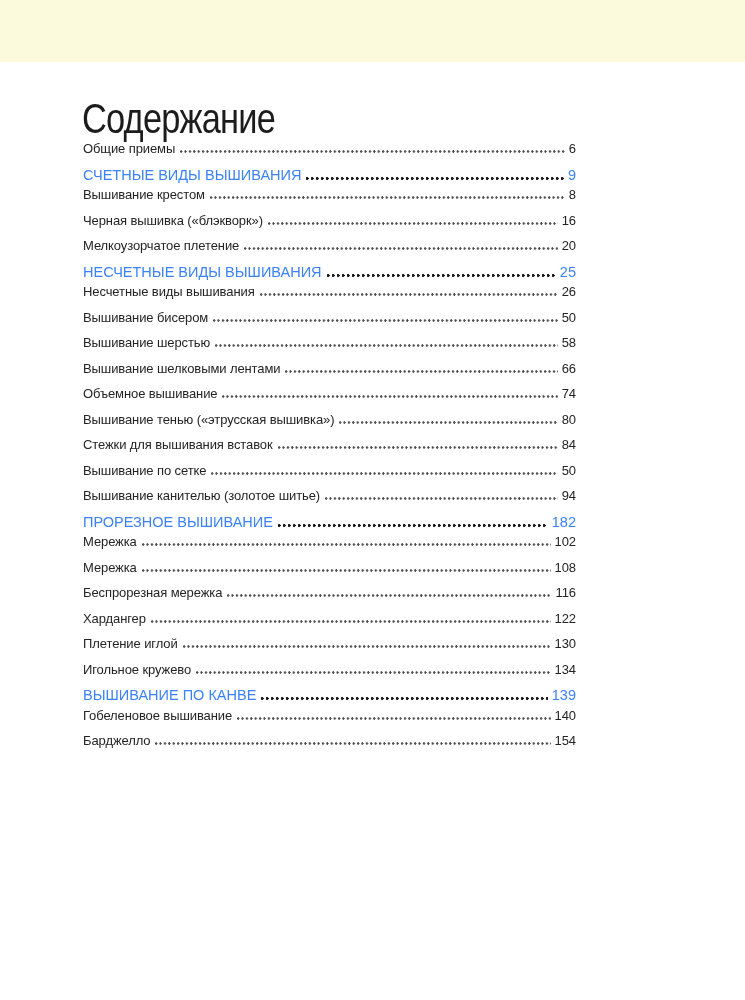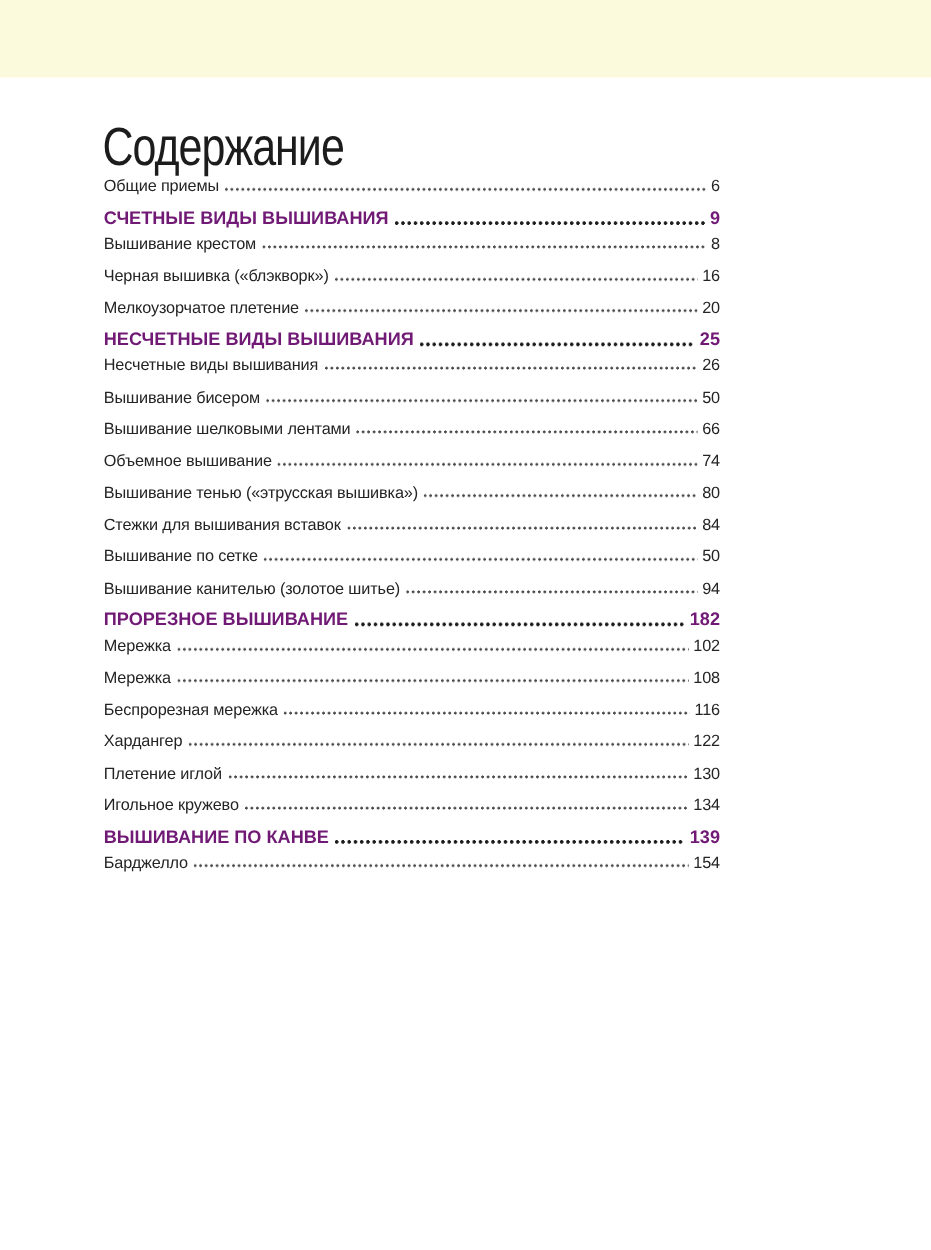--- a/index.html
+++ b/index.html
@@ -45,22 +45,22 @@
     letter-spacing: -0.1px;
     color: #242424;
     white-space: nowrap;
   }
   .toc-row.header {
     height: 14.5px;
     margin-top: 10px;
     margin-bottom: 6px;
     font-size: 14.5px;
     line-height: 14.5px;
-    font-weight: bold;
-    color: #701a75;
+    font-weight: normal;
+    color: #3b82f6;
     letter-spacing: 0;
   }
   .toc-label { flex: 0 0 auto; }
   .toc-page  { flex: 0 0 auto; text-align: right; }
   .leader {
     flex: 1 1 auto;
     align-self: flex-end;
     height: 3px;
     margin: 0 4px 2px 5px;
     background-image: radial-gradient(circle at 1.1px 1.5px, #4a4a4a 1.0px, rgba(0,0,0,0) 1.35px);
@@ -121,20 +121,25 @@
         <span class="toc-label">Несчетные виды вышивания</span>
         <span class="leader"></span>
         <span class="toc-page">26</span>
       </div>
       <div class="toc-row">
         <span class="toc-label">Вышивание бисером</span>
         <span class="leader"></span>
         <span class="toc-page">50</span>
       </div>
       <div class="toc-row">
+        <span class="toc-label">Вышивание шерстью</span>
+        <span class="leader"></span>
+        <span class="toc-page">58</span>
+      </div>
+      <div class="toc-row">
         <span class="toc-label">Вышивание шелковыми лентами</span>
         <span class="leader"></span>
         <span class="toc-page">66</span>
       </div>
       <div class="toc-row">
         <span class="toc-label">Объемное вышивание</span>
         <span class="leader"></span>
         <span class="toc-page">74</span>
       </div>
       <div class="toc-row">
@@ -195,18 +200,23 @@
         <span class="toc-page">134</span>
       </div>
     </div>
     <div class="toc-section">
       <div class="toc-row header">
         <span class="toc-label">ВЫШИВАНИЕ ПО КАНВЕ</span>
         <span class="leader"></span>
         <span class="toc-page">139</span>
       </div>
       <div class="toc-row">
+        <span class="toc-label">Гобеленовое вышивание</span>
+        <span class="leader"></span>
+        <span class="toc-page">140</span>
+      </div>
+      <div class="toc-row">
         <span class="toc-label">Барджелло</span>
         <span class="leader"></span>
         <span class="toc-page">154</span>
       </div>
     </div>
   </div>
 
 </body></html>

